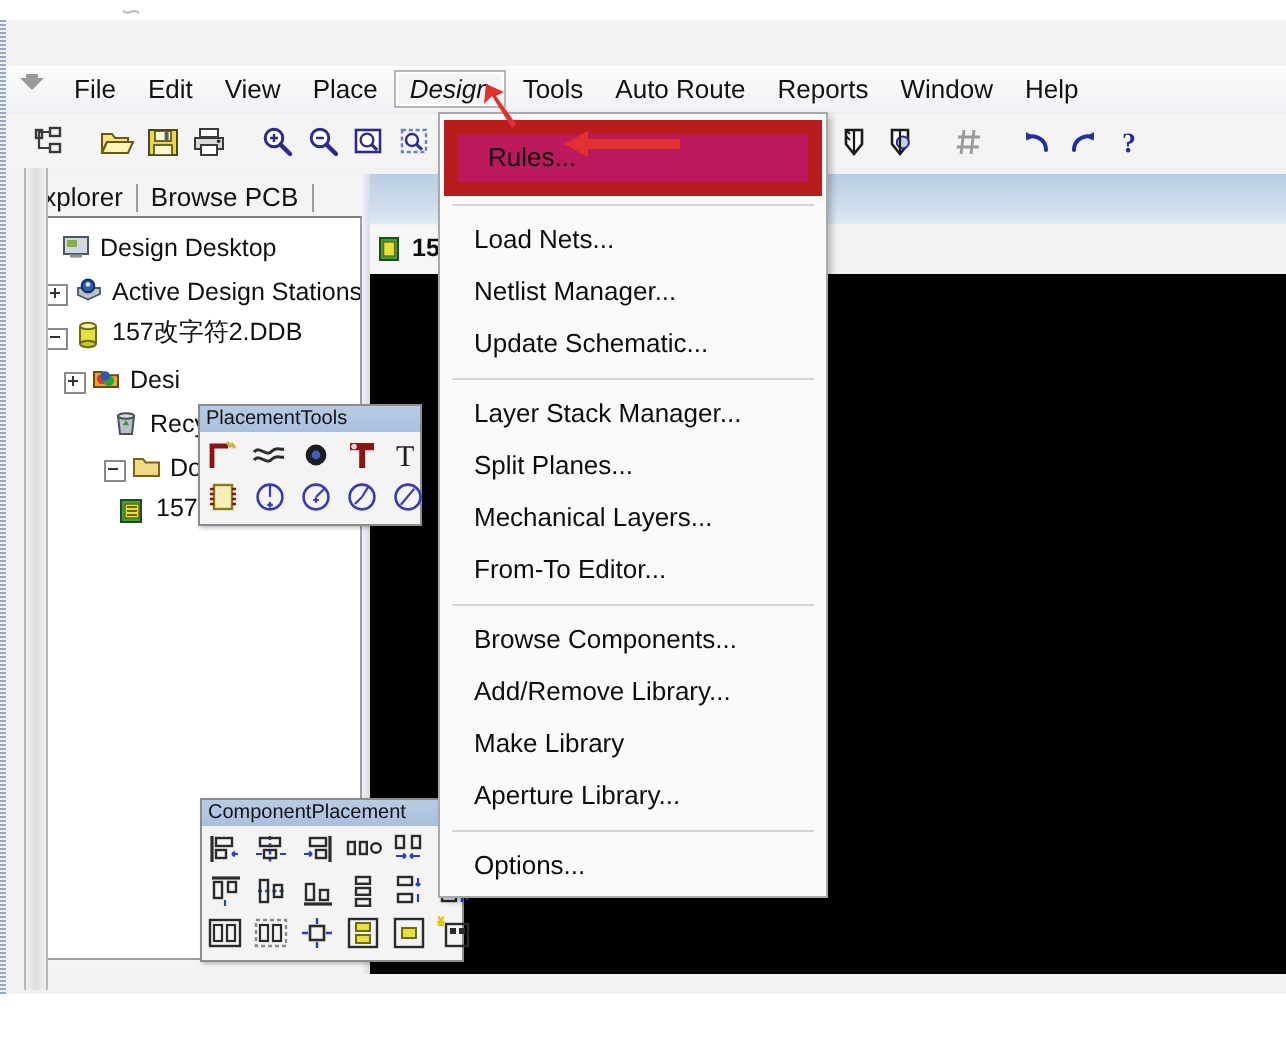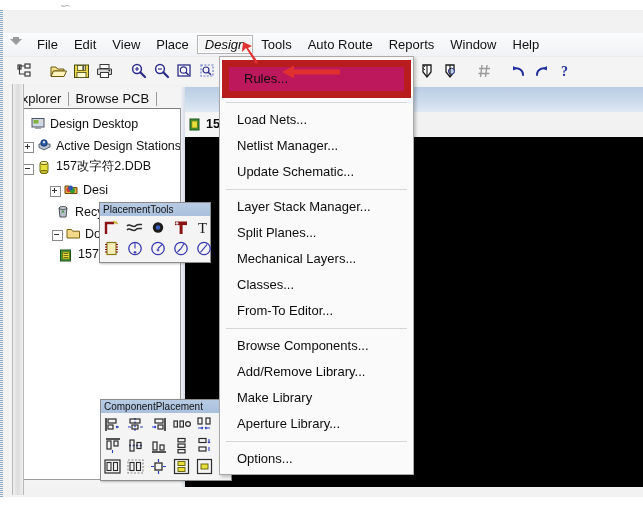--- a/index.html
+++ b/index.html
@@ -400,21 +400,21 @@
           <span class="tico">
             <svg width="16" height="15" viewBox="0 0 16 15">
               <rect x="3" y="3" width="8" height="9" rx="1" fill="#e8e03a" stroke="#6e6a12" stroke-width="1"></rect>
               <ellipse cx="7" cy="3" rx="4" ry="1.6" fill="#f6f19b" stroke="#6e6a12" stroke-width="1"></ellipse>
               <ellipse cx="7" cy="12" rx="4" ry="1.6" fill="#c9c22c" stroke="#6e6a12" stroke-width="1"></ellipse>
             </svg>
           </span>
           <span class="lbl">157改字符2.DDB</span>
         </div>
 
-        <div class="tnode" style="padding-left:36px;">
+        <div class="tnode" style="padding-left:18px;">
           <span class="pm plus"></span>
           <span class="tico">
             <svg width="16" height="15" viewBox="0 0 16 15">
               <path d="M1 11.5 L1 4 L5 4 L6.2 5.6 L13 5.6 L13 11.5 Z" fill="#e8a93a" stroke="#6b4a0d" stroke-width="1"></path>
               <circle cx="5" cy="7.5" r="2.6" fill="#d33a3a"></circle>
               <circle cx="8.4" cy="8.4" r="2.6" fill="#2f9e36"></circle>
               <circle cx="6.6" cy="6" r="2.4" fill="#2f58b0"></circle>
             </svg>
           </span>
           <span class="lbl">Desi</span>
@@ -692,21 +692,20 @@
   <div class="dropdown">
     <div class="dd-item hl">Rules...</div>
     <div class="dd-sep"></div>
     <div class="dd-item">Load Nets...</div>
     <div class="dd-item">Netlist Manager...</div>
     <div class="dd-item">Update Schematic...</div>
     <div class="dd-sep"></div>
     <div class="dd-item">Layer Stack Manager...</div>
     <div class="dd-item">Split Planes...</div>
     <div class="dd-item">Mechanical Layers...</div>
-    <div class="dd-item">Classes...</div>
     <div class="dd-item">From-To Editor...</div>
     <div class="dd-sep"></div>
     <div class="dd-item">Browse Components...</div>
     <div class="dd-item">Add/Remove Library...</div>
     <div class="dd-item">Make Library</div>
     <div class="dd-item">Aperture Library...</div>
     <div class="dd-sep"></div>
     <div class="dd-item">Options...</div>
   </div>
 

